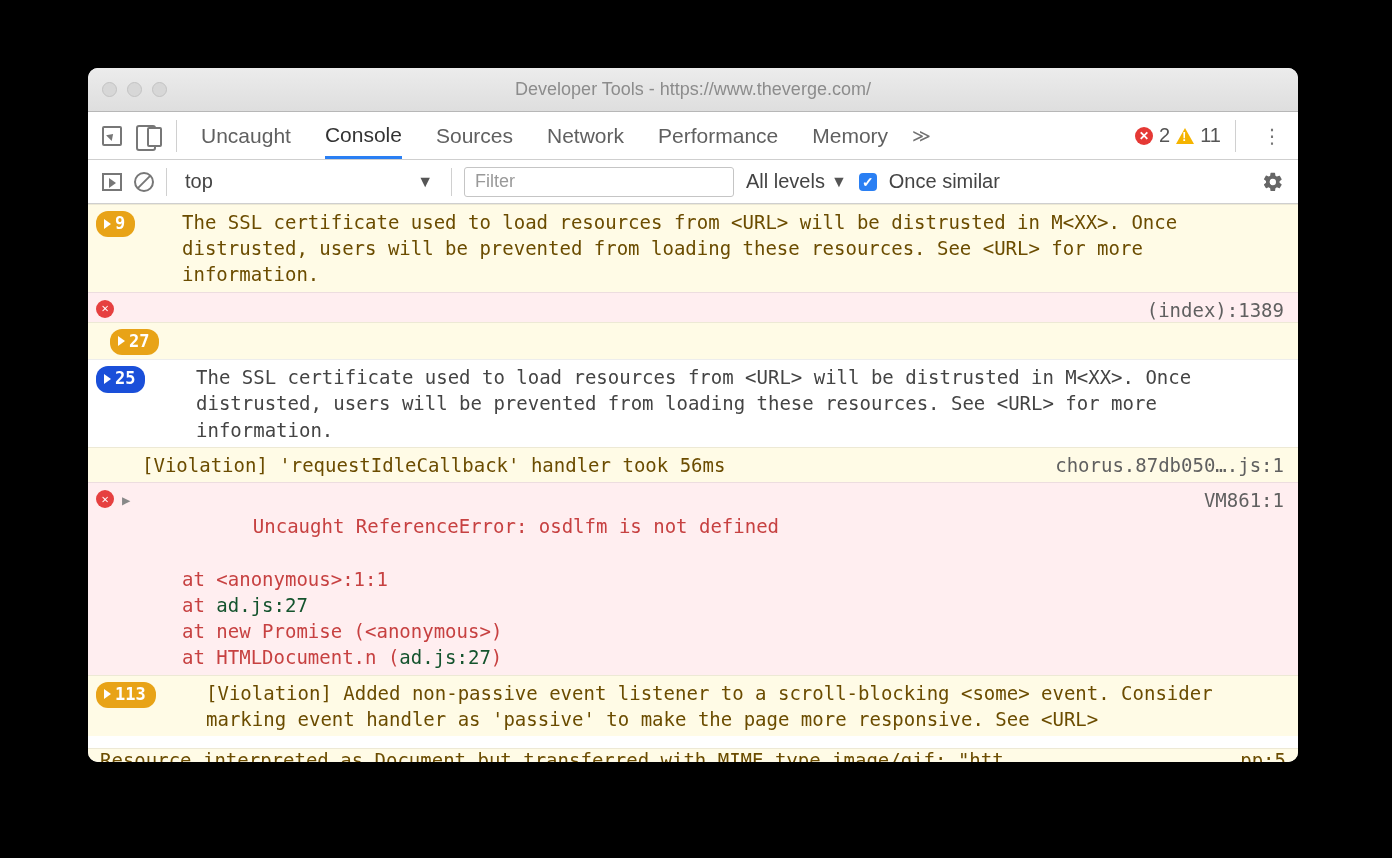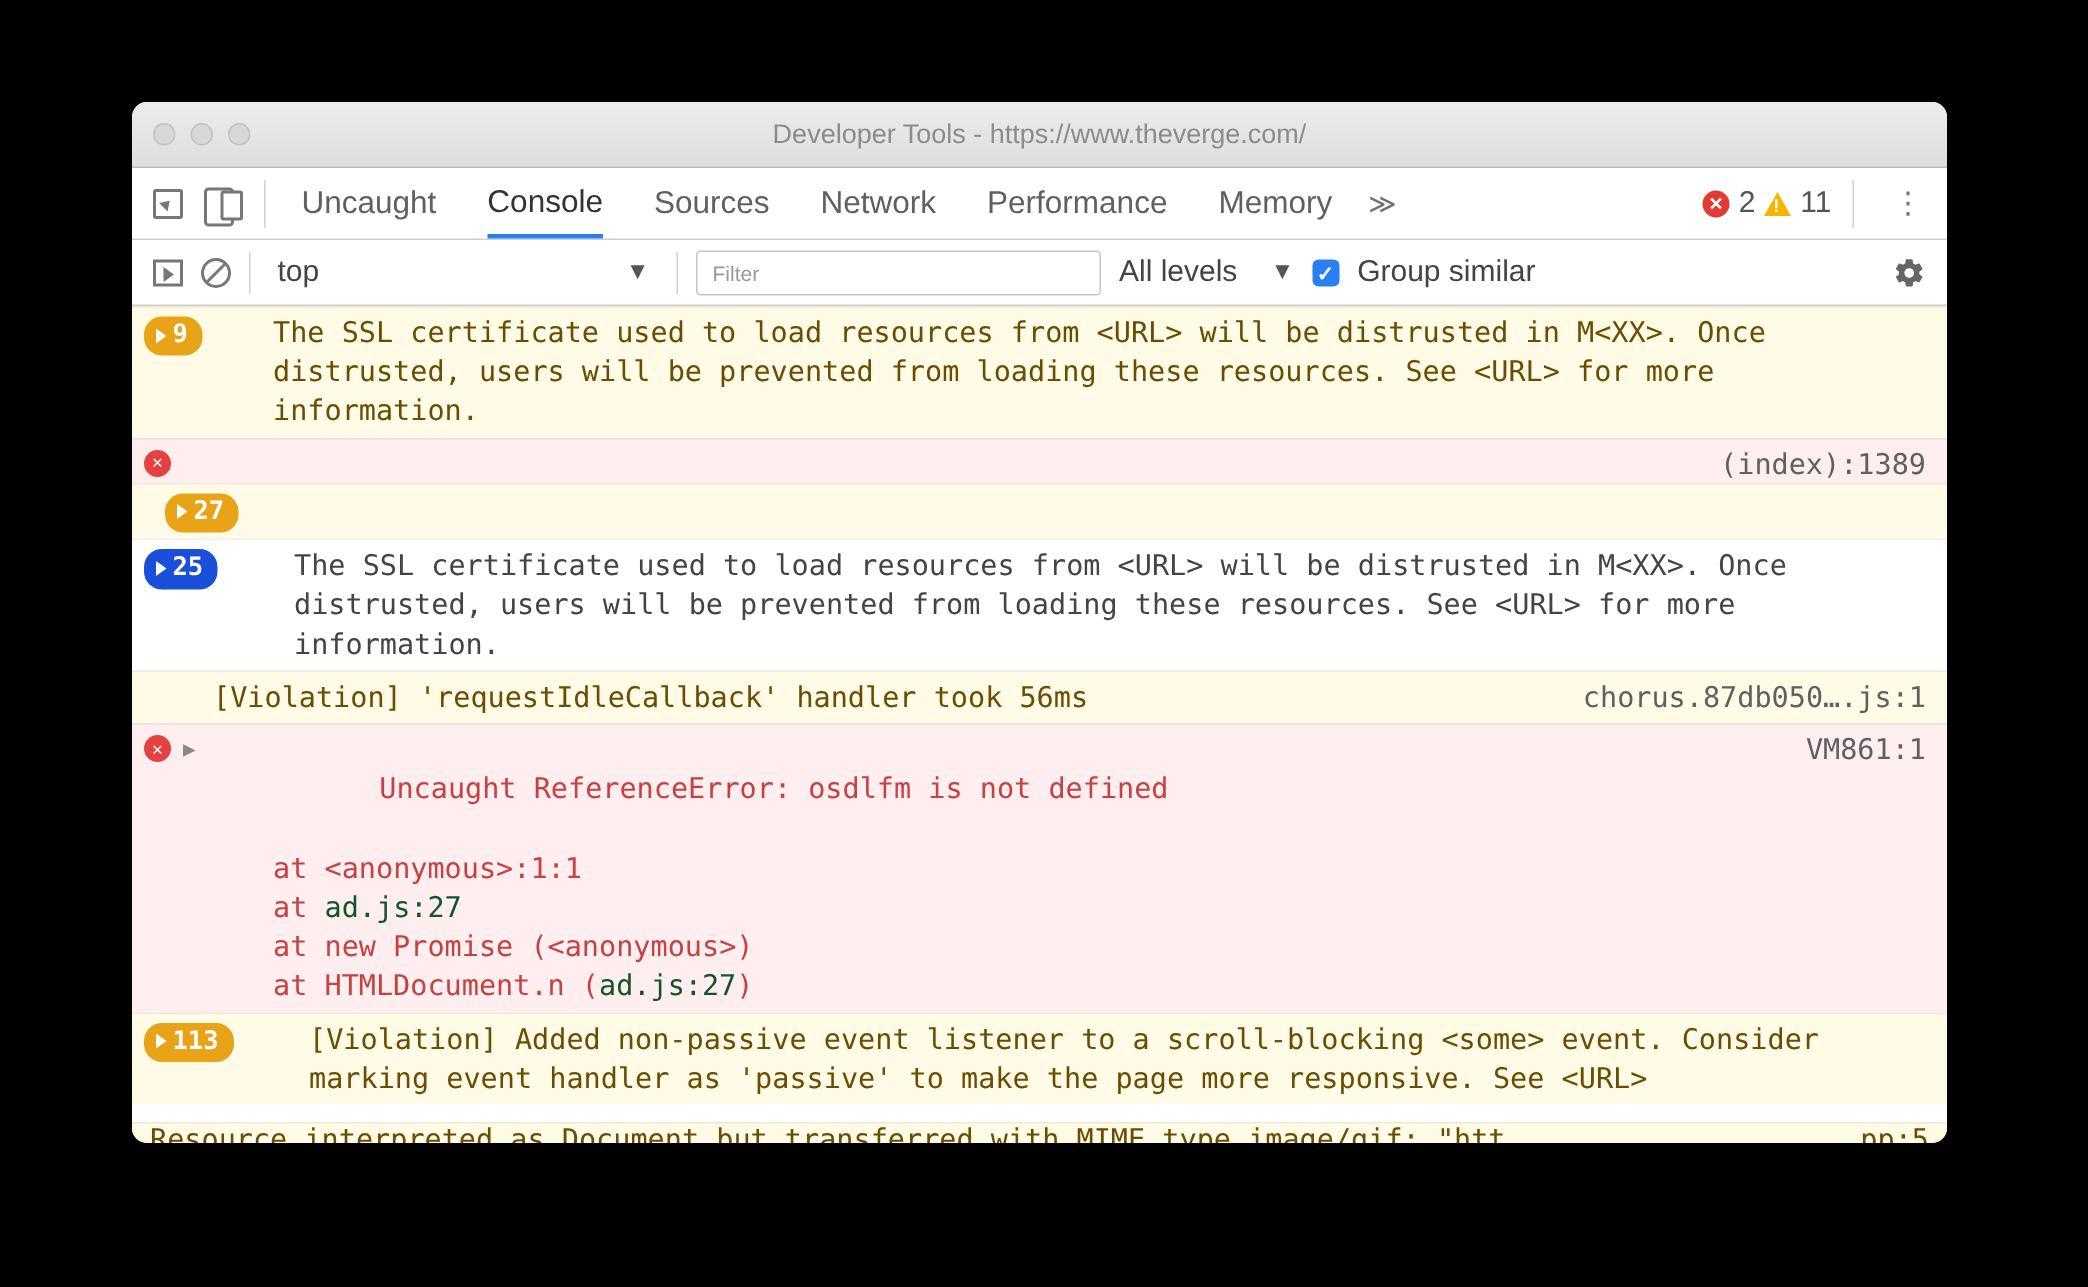--- a/index.html
+++ b/index.html
@@ -81,24 +81,24 @@
   }
   .icon-play-stop { width:20px; height:18px; border:2px solid #777; position:relative;}
   .icon-play-stop::after{ content:""; position:absolute; left:5px; top:3px; width:0; height:0; border-left:7px solid #777; border-top:5px solid transparent; border-bottom:5px solid transparent;}
   .icon-clear { width:20px; height:20px; border:2px solid #777; border-radius:50%; position:relative;}
   .icon-clear::after{ content:""; position:absolute; left:50%; top:50%; width:18px; height:2px; background:#777; transform:translate(-50%,-50%) rotate(-45deg);}
   .vsep { width:1px; height:28px; background:#d0d0d0;}
   .context { display:flex; align-items:center; gap:22px; min-width:260px; justify-content:space-between; cursor:pointer; padding:0 6px;}
   .caret { font-size:16px; color:#555;}
   .filter {
     flex: 0 0 270px; height:30px; border:1px solid #c5c5c5; border-radius:3px;
-    padding:0 10px; font-size:14px; color:#333; outline:none;
+    padding:0 10px; font-size:18px; color:#333; outline:none;
   }
   .filter::placeholder{ color:#999;}
-  .levels { display:flex; align-items:center; gap:22px; cursor:pointer;}
+  .levels { display:flex; align-items:center; gap:6px; cursor:pointer;}
   .chk { width:18px; height:18px; border-radius:4px; background:#2a7ff3; color:#fff; display:inline-flex; align-items:center; justify-content:center; font-size:14px; font-weight:bold;}
   .gear { width:22px; height:22px; color:#666; cursor:pointer;}
   .gear svg { width:100%; height:100%;}
 
   .log { flex:1; overflow:hidden; font-family: Menlo, Monaco, Consolas, monospace; font-size:19px; line-height:1.38;}
   .row { border-top:1px solid rgba(0,0,0,0.07); padding:4px 12px 4px 8px; display:flex; align-items:flex-start; gap:10px; position:relative;}
   .row.warn { background:#fffbe6; color:#6b4c00;}
   .row.violation { background:#fffbe6; color:#6b4c00;}
   .row.err { background:#ffeef0; color:#cf222e;}
   .row.info { background:#fff; color:#444;}
@@ -167,21 +167,21 @@
       <span>top</span>
       <span class="caret">▼</span>
     </div>
     <div class="vsep"></div>
     <input class="filter" placeholder="Filter" style="">
     <div class="levels">
       <span>All levels</span>
       <span class="caret">▼</span>
     </div>
     <span class="chk">✓</span>
-    <span>Group similar</span>
+    <span>Once similar</span>
     <div class="spacer"></div>
     <div class="gear">
       <svg viewBox="0 0 24 24" fill="#666">
           <path d="M19.14,12.94a7,7,0,0,0,.05-.94,7,7,0,0,0-.05-.94l2.11-1.65a.5.5,0,0,0,.12-.64l-2-3.46a.5.5,0,0,0-.61-.22l-2.49,1a7,7,0,0,0-1.62-.94l-.38-2.65A.5.5,0,0,0,13.77,2H9.77a.5.5,0,0,0-.5.42L8.89,5.07a7,7,0,0,0-1.62.94l-2.49-1a.5.5,0,0,0-.61.22l-2,3.46a.5.5,0,0,0,.12.64L4.4,11a7,7,0,0,0-.05.94,7,7,0,0,0,.05.94L2.29,14.53a.5.5,0,0,0-.12.64l2,3.46a.5.5,0,0,0,.61.22l2.49-1a7,7,0,0,0,1.62.94l.38,2.65a.5.5,0,0,0,.5.42h4a.5.5,0,0,0,.5-.42l.38-2.65a7,7,0,0,0,1.62-.94l2.49,1a.5.5,0,0,0,.61-.22l2-3.46a.5.5,0,0,0-.12-.64ZM11.77,15.5A3.5,3.5,0,1,1,15.27,12,3.5,3.5,0,0,1,11.77,15.5Z"></path>
         </svg>
     </div>
   </div>
 
   <div class="log">
 

